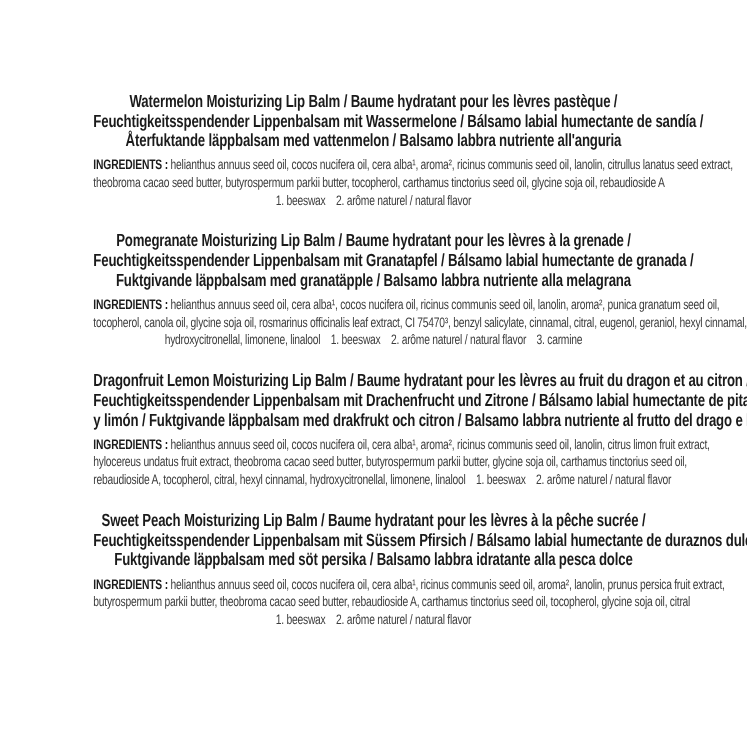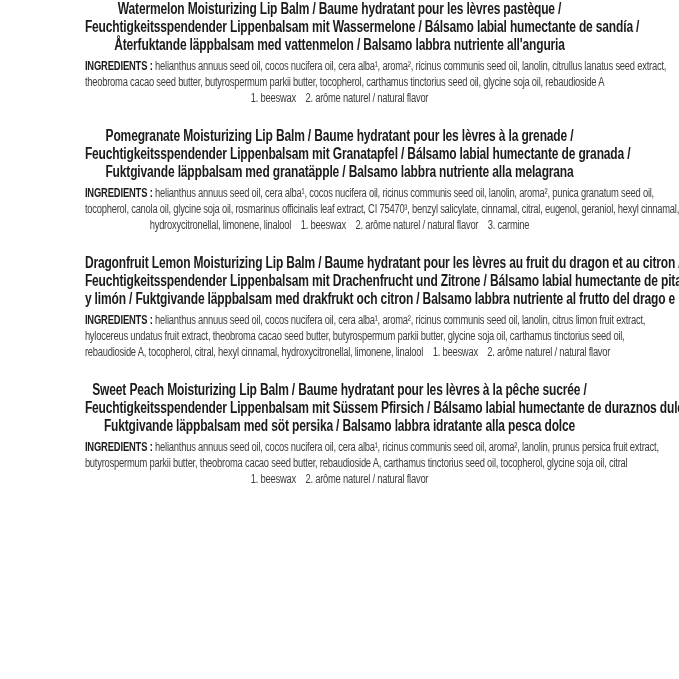--- a/index.html
+++ b/index.html
@@ -9,20 +9,21 @@
     width: 679px;
     height: 679px;
     overflow: hidden;
     font-family: "Liberation Sans", sans-serif;
   }
   .sheet {
     width: 679px;
     height: 679px;
     background: #ffffff;
     box-sizing: border-box;
+    padding-top: 84px;
   }
   .content {
     width: 679px;
     transform: scaleX(0.75);
     transform-origin: 339.5px 0;
   }
   .label-section {
     margin-bottom: 21px;
     text-align: center;
   }

